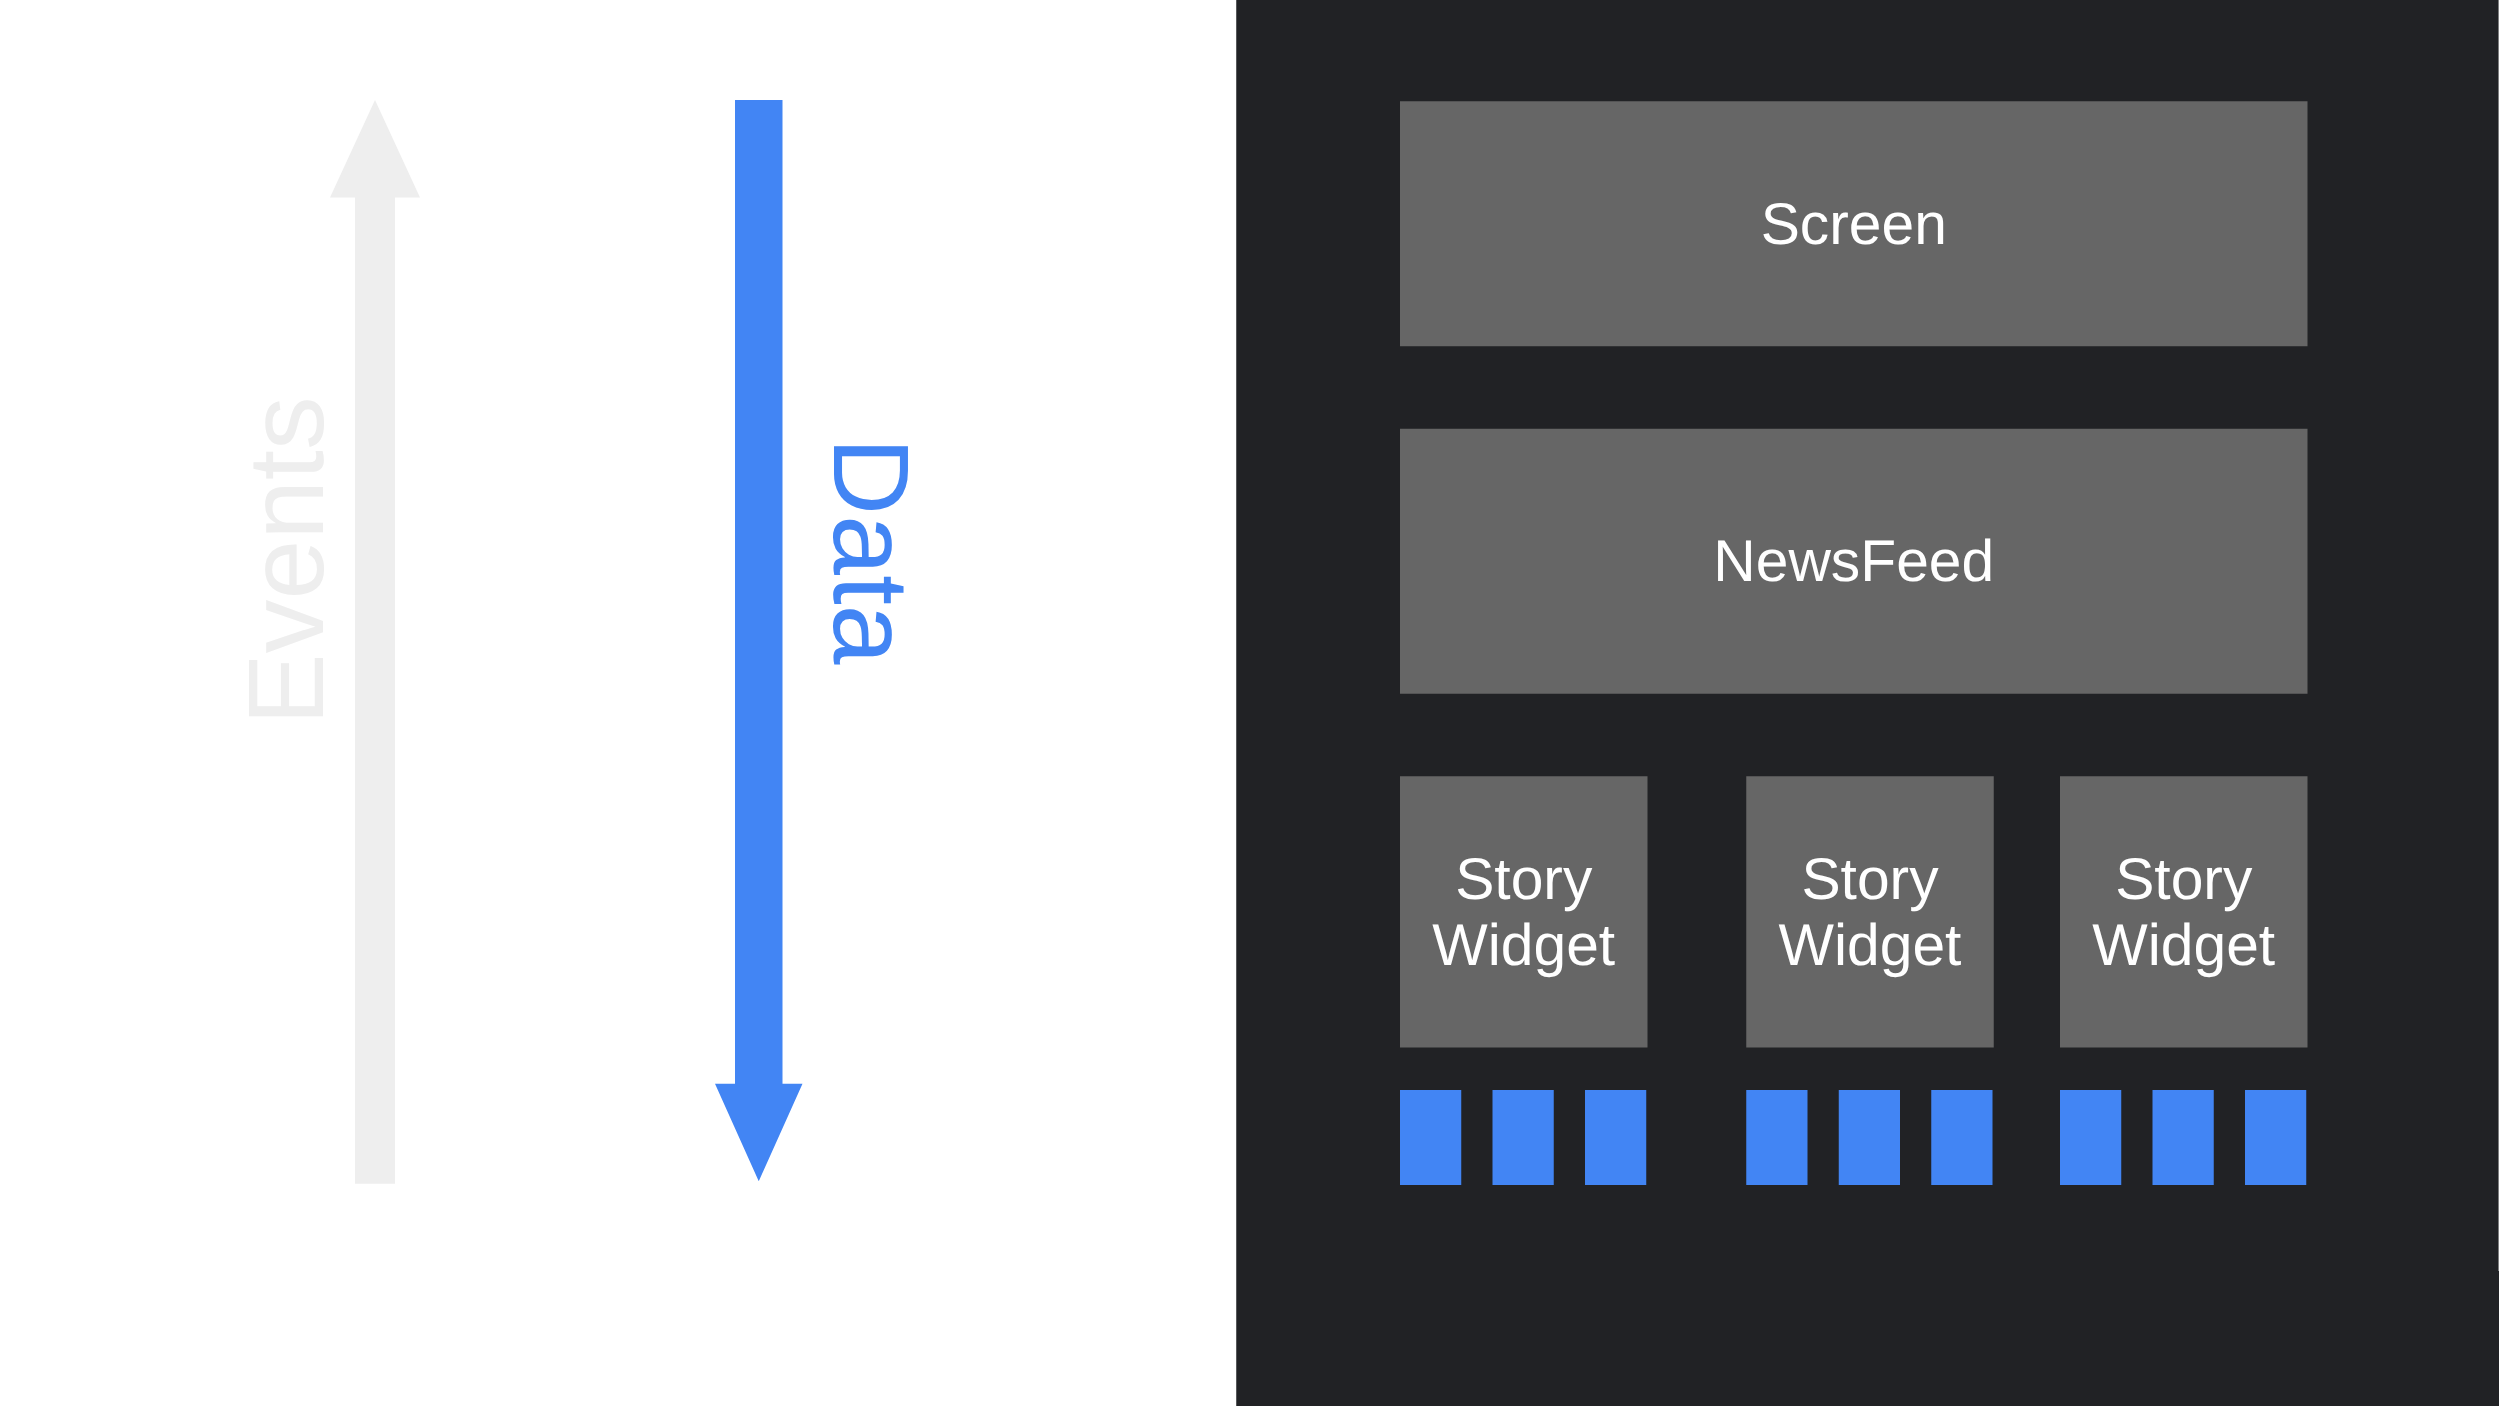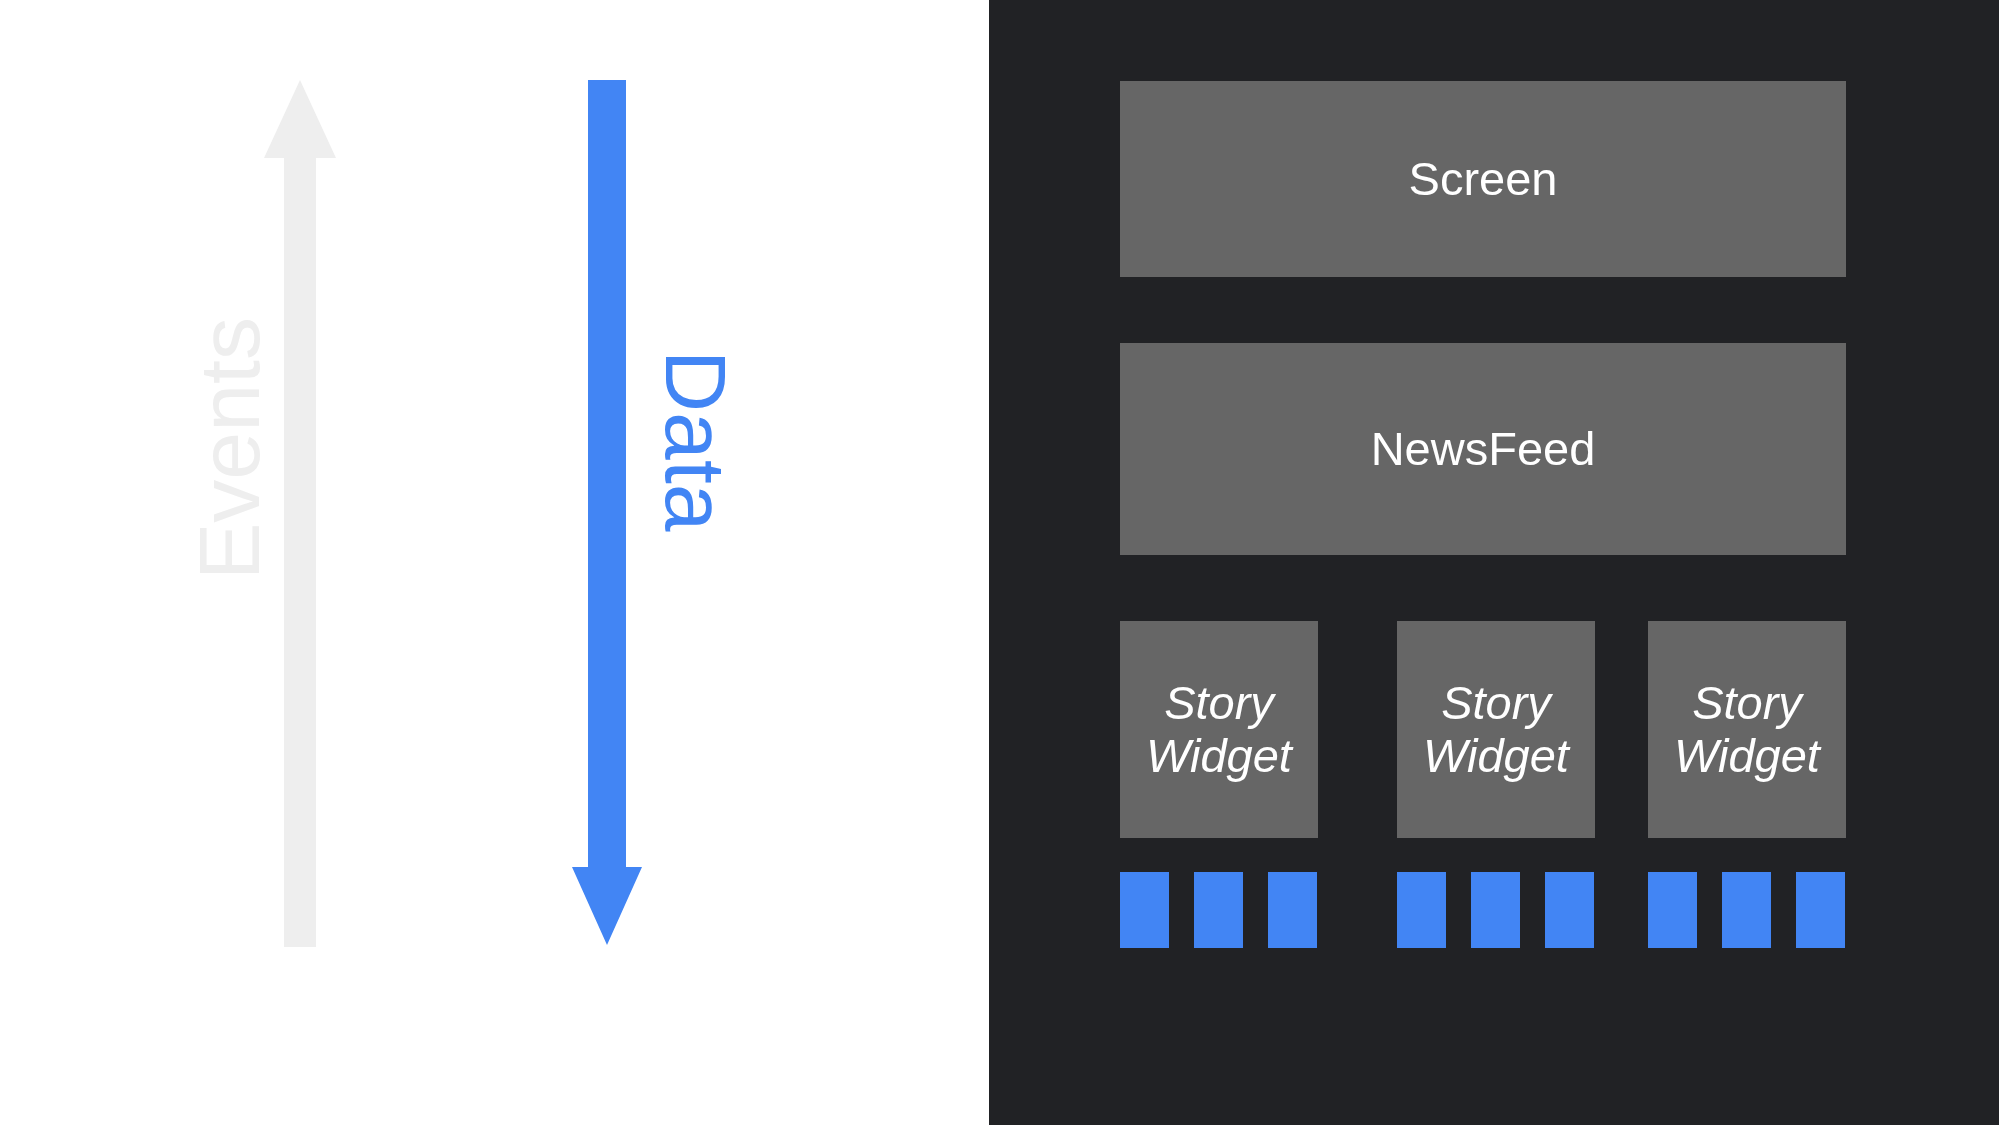--- a/index.html
+++ b/index.html
@@ -76,21 +76,21 @@
     text-align: center;
     line-height: 1.12;
     font-size: 47px;
     font-weight: 400;
   }
 
   
   #node-screen   { left: 131px; top: 81px;  width: 726px; height: 196px; }
   #node-newsfeed { left: 131px; top: 343px; width: 726px; height: 212px; }
 
-  .story-widget { top: 621px; width: 198px; height: 217px; font-style: italic; }
+  .story-widget { top: 621px; width: 198px; height: 217px; }
   #node-story-1 { left: 131px; }
   #node-story-2 { left: 408px; }
   #node-story-3 { left: 659px; }
 
   .story-widget .node-label { display: block; }
 
   
   .leaf-row { position: absolute; top: 872px; left: 0; width: 100%; height: 76px; }
   .leaf {
     position: absolute;

